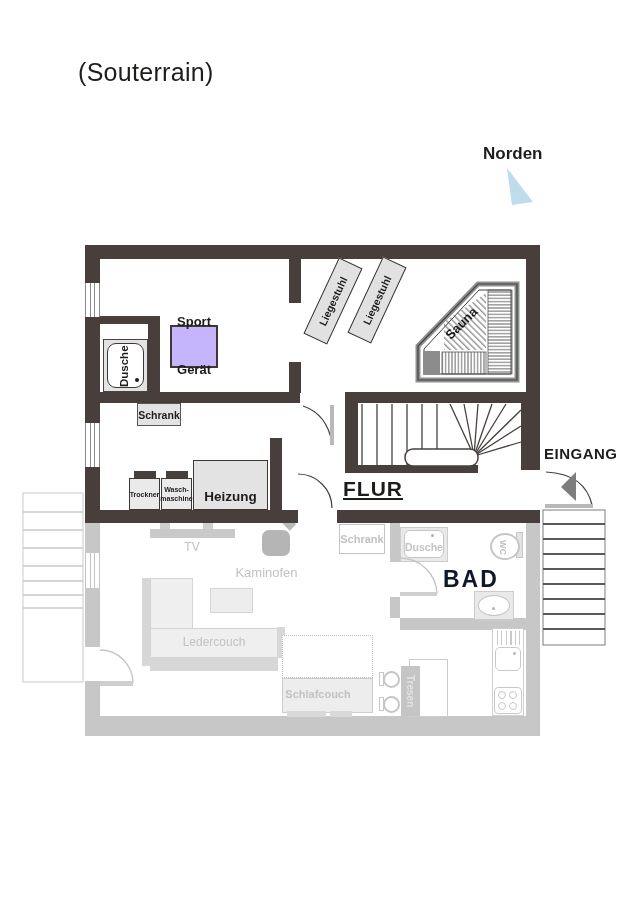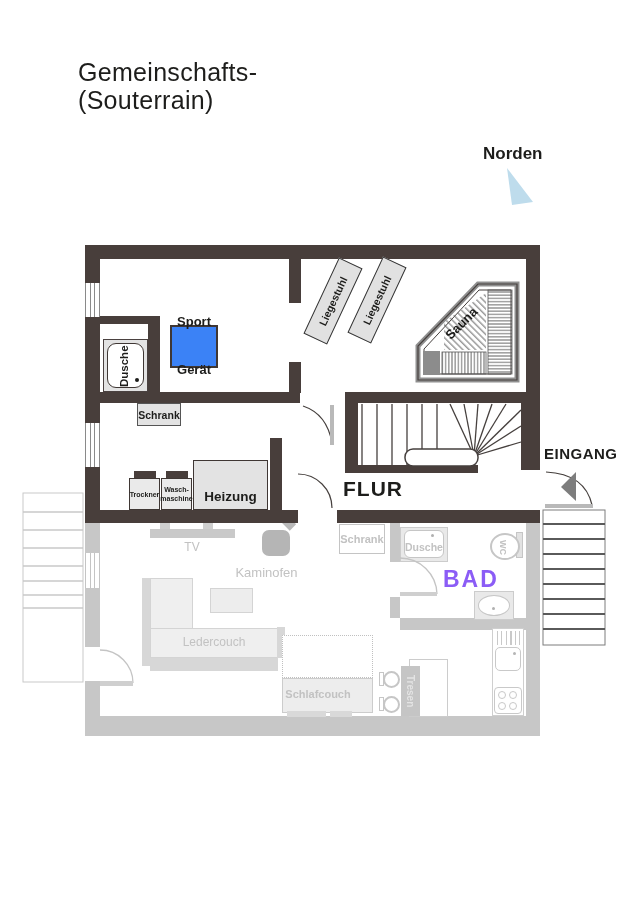--- a/index.html
+++ b/index.html
@@ -26,21 +26,20 @@
   .furnl{position:absolute;background:#efefef;border:1px solid #d4d4d4;box-sizing:border-box;}
   svg{position:absolute;left:0;top:0;}
   .gray-lbl{color:var(--grayed_text);}
 </style>
 </head>
 <body>
 
 <div id="stage">
 
   <div class="abs" style="left:78px;top:58px;line-height:28px;">
-    <div class="title1">Gemeinschafts-</div>
     <div class="title1">(Souterrain)</div>
   </div>
 
   <div class="lbl" style="left:483px;top:144px;font-size:17px;font-weight:700;text-align:right;">Norden</div>
   <svg width="640" height="905">
     <polygon points="507,168 533,202 512,205" fill="var(--accent_north)"></polygon>
   </svg>
 
   <div class="g" style="left:85px;top:523px;width:15px;height:30px;"></div>
   <div class="winl" style="left:85px;top:553px;width:15px;height:35px;"></div>
@@ -68,21 +67,21 @@
   <div class="abs" style="left:400px;top:527px;width:48px;height:35px;background:#e9e9e9;border:1px solid #cccccc;box-sizing:border-box;">
     <div class="abs" style="left:3px;top:2px;width:40px;height:28px;background:#fff;border:1.5px solid #c6c6c6;border-radius:6px;box-sizing:border-box;"></div>
     <div class="abs" style="left:30px;top:6px;width:3px;height:3px;background:#b0b0b0;border-radius:50%;"></div>
     <div class="lbl ctr gray-lbl" style="left:0;top:13px;width:46px;font-size:10.5px;font-weight:700;">Dusche</div>
   </div>
 
   <div class="abs" style="left:516px;top:532px;width:7px;height:26px;background:#e2e2e2;border:1px solid #c6c6c6;box-sizing:border-box;"></div>
   <div class="abs" style="left:490px;top:533px;width:30px;height:27px;background:#fff;border:2px solid #c6c6c6;border-radius:50%;box-sizing:border-box;"></div>
   <div class="lbl ctr gray-lbl vtext2" style="left:498px;top:535px;height:24px;font-size:9px;font-weight:700;">WC</div>
 
-  <div class="lbl gray-lbl" style="left:443px;top:566px;font-size:23px;font-weight:700;letter-spacing:2px;color:#8b5cf6;">BAD</div>
+  <div class="lbl gray-lbl" style="left:443px;top:566px;font-size:23px;font-weight:700;letter-spacing:2px;color:#0f172a;">BAD</div>
 
   <div class="abs" style="left:474px;top:591px;width:40px;height:29px;background:#e9e9e9;border:1px solid #cccccc;box-sizing:border-box;">
     <div class="abs" style="left:3px;top:3px;width:32px;height:21px;background:#fff;border:1.5px solid #c6c6c6;border-radius:50%;box-sizing:border-box;"></div>
     <div class="abs" style="left:17px;top:15px;width:3px;height:3px;background:#b0b0b0;border-radius:50%;"></div>
   </div>
 
   <div class="abs" style="left:142px;top:578px;width:8px;height:88px;background:#d7d7d7;"></div>
   <div class="furnl" style="left:150px;top:578px;width:43px;height:80px;"></div>
   <div class="furnl" style="left:150px;top:628px;width:128px;height:30px;"></div>
   <div class="abs" style="left:277px;top:627px;width:8px;height:31px;background:#d7d7d7;"></div>
@@ -136,21 +135,21 @@
   <div class="w" style="left:345px;top:392px;width:13px;height:81px;"></div>
   <div class="w" style="left:345px;top:465px;width:133px;height:8px;"></div>
   <div class="w" style="left:521px;top:392px;width:19px;height:78px;"></div>
 
   <div class="abs" style="left:103px;top:339px;width:45px;height:53px;background:var(--furn_fill);border:1px solid #4a4140;box-sizing:border-box;">
     <div class="abs" style="left:3px;top:3px;width:37px;height:45px;background:#fff;border:1.5px solid #3f3734;border-radius:9px;box-sizing:border-box;"></div>
     <div class="abs" style="left:31px;top:38px;width:4px;height:4px;background:#1d1d1b;border-radius:50%;"></div>
     <div class="lbl ctr vtext" style="left:14px;top:4px;height:45px;font-size:11.5px;font-weight:700;">Dusche</div>
   </div>
 
-  <div class="furn ctr" style="left:170px;top:325px;width:48px;height:43px;background:#3b82f6;border-width:2px;">
+  <div class="furn ctr" style="left:170px;top:325px;width:48px;height:43px;background:#c4b5fd;border-width:2px;">
     <div style="font-size:13px;font-weight:700;line-height:1.15;text-align:left;">
       <span style="display:block;">Sport</span>
       <span style="display:block;margin-top:33px;">Gerät</span>
     </div>
   </div>
 
   <div class="furn ctr" style="left:137px;top:403px;width:44px;height:23px;border-width:1px;border-color:#555;">
     <span style="font-size:10.5px;font-weight:700;">Schrank</span>
   </div>
 
@@ -253,16 +252,16 @@
     <g fill="none" stroke="#c4c4c4" stroke-width="1.3">
       <path d="M 133,683 A 33 33 0 0 0 100,650"></path>
       <path d="M 437,594 A 37 37 0 0 0 400,558"></path>
     </g>
     <rect x="100" y="681" width="33" height="5" fill="#cfcfcf"></rect>
     <rect x="400" y="592" width="37" height="4" fill="#cfcfcf"></rect>
   </svg>
 
   <div class="lbl ctr" style="left:431px;top:313px;width:60px;height:20px;font-size:13px;font-weight:700;transform:rotate(-45deg);">Sauna</div>
 
-  <div class="lbl" style="left:343px;top:477px;font-size:21px;font-weight:700;letter-spacing:1px;">FLUR</div>
+  <div class="lbl" style="left:343px;top:477px;font-size:21px;font-weight:700;letter-spacing:1px;text-decoration:underline;">FLUR</div>
   <div class="lbl" style="left:544px;top:445px;font-size:15px;font-weight:700;letter-spacing:.5px;">EINGANG</div>
 
 </div>
 
 </body></html>

